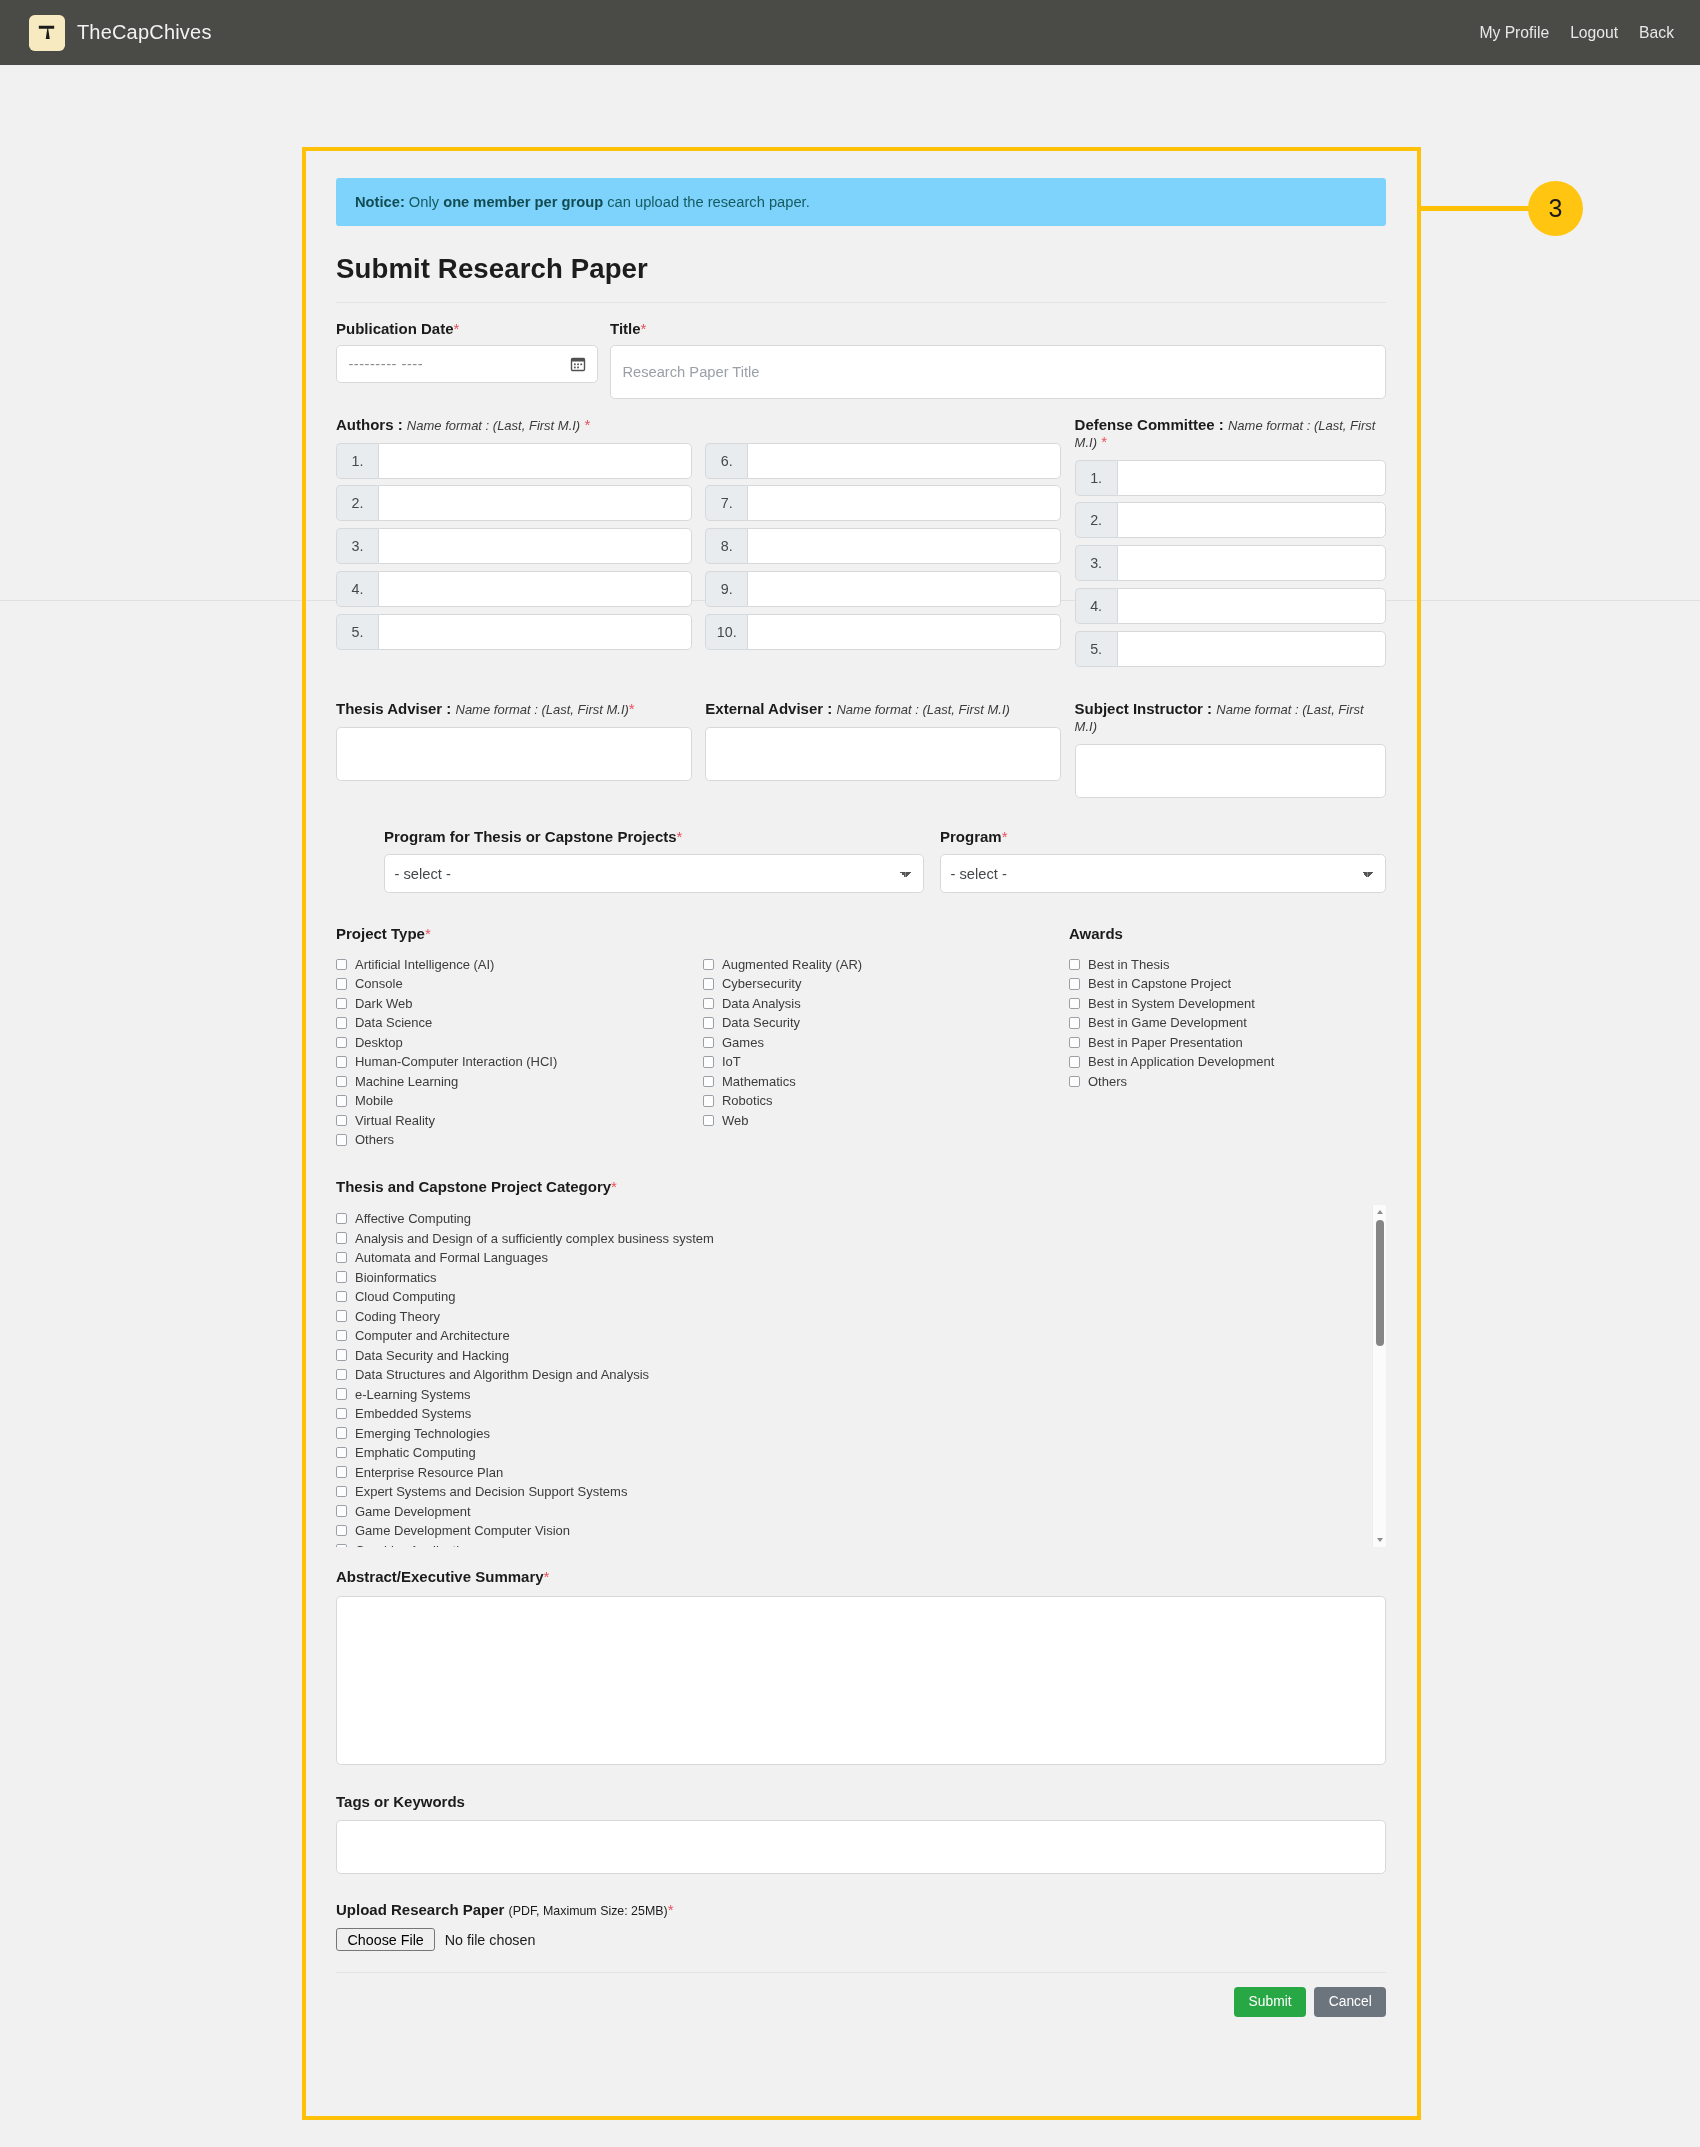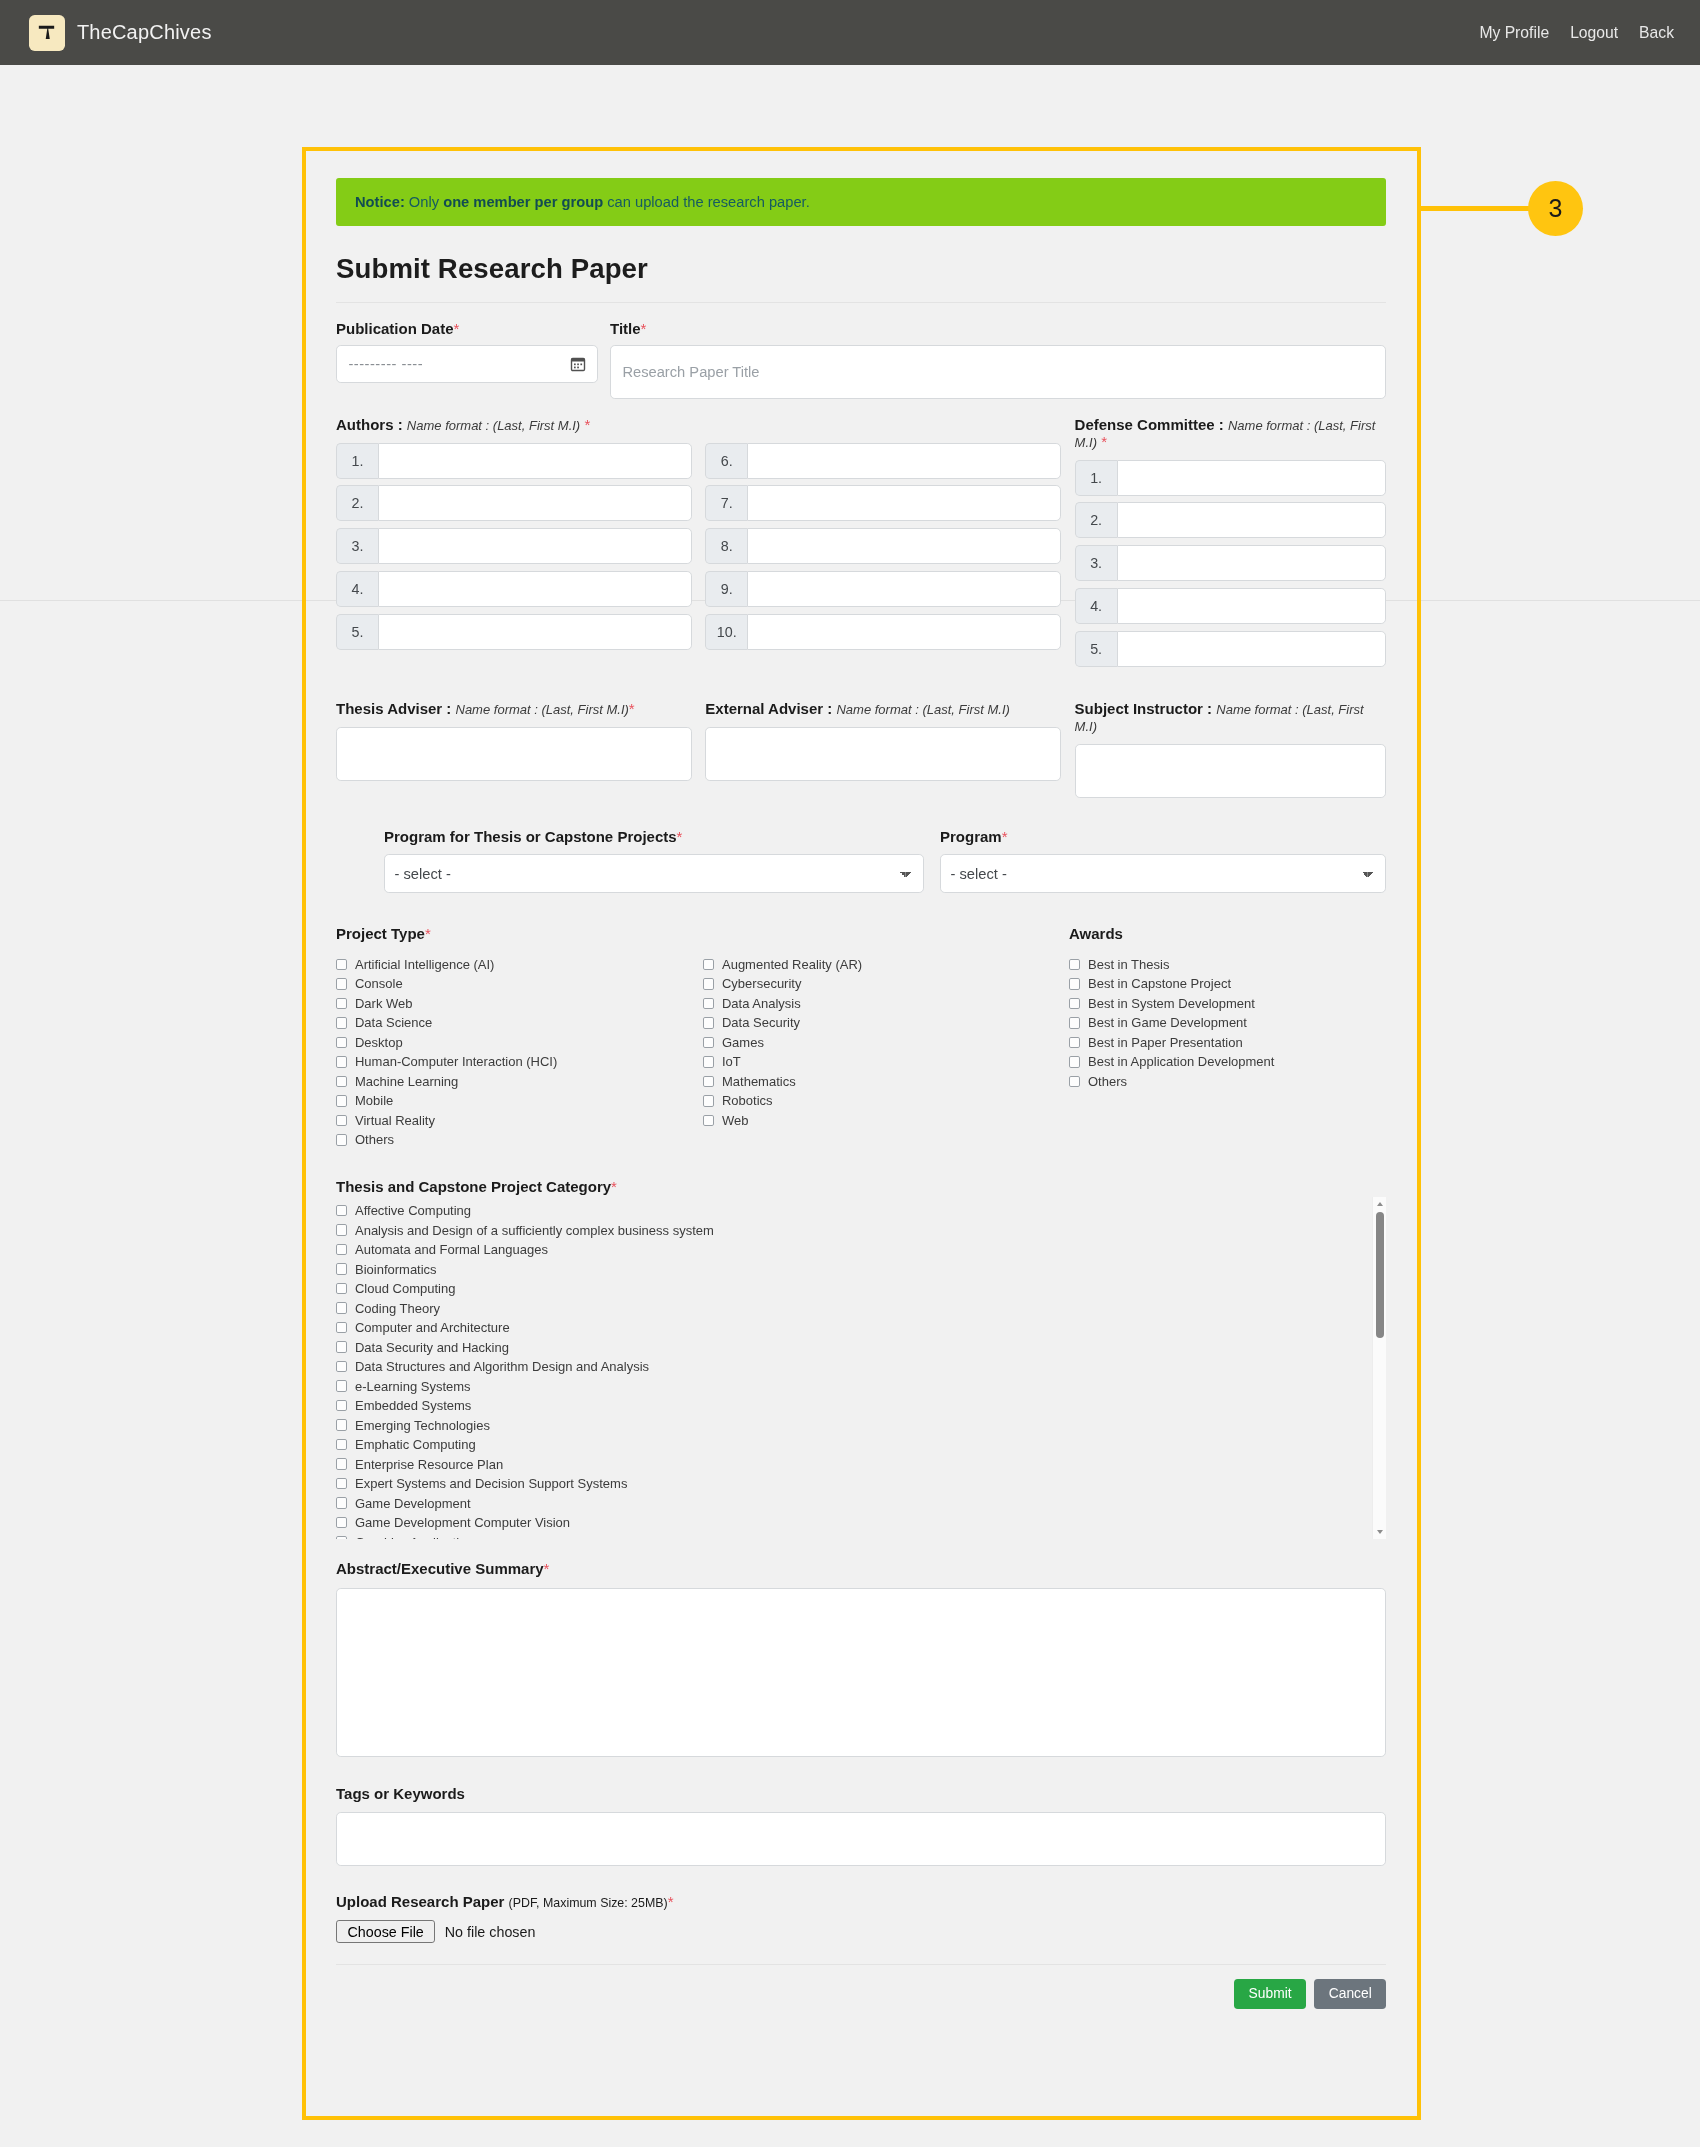--- a/index.html
+++ b/index.html
@@ -107,21 +107,21 @@
     position: absolute;
     left: 306px;
     top: 87px;
     width: 1110px;
     padding: 0 0 0 0;
     background: transparent;
   }
   .card-inner { padding: 11.4px 30px 21px 30px; }
 
   .notice {
-    background: #84cc16;
+    background: #7dd3fc;
     color: #165b61;
     font-size: 14.7px;
     padding: 16px 19px;
     margin: 14.3px 0 0 0;
     border-radius: 2.9px;
   }
   .notice b { color: #124c52; }
 
   h1.page-title {
     font-size: 27.6px;
@@ -659,21 +659,21 @@
                 <span class="chk-lbl">Others</span>
               </label>
           </div>
         </div>
       </div>
 
       <div style="margin-top:28.5px;">
         <div class="lbl">
           <span>Thesis and Capstone Project Category</span><span class="req">*</span>
         </div>
-        <div class="scroll-list" style="margin-top:2px;">
+        <div class="scroll-list" style="margin-top:10px;">
           <label class="chk-row">
               <span class="chk"></span>
               <span class="chk-lbl">Affective Computing</span>
             </label>
           <label class="chk-row">
               <span class="chk"></span>
               <span class="chk-lbl">Analysis and Design of a sufficiently complex business system</span>
             </label>
           <label class="chk-row">
               <span class="chk"></span>

